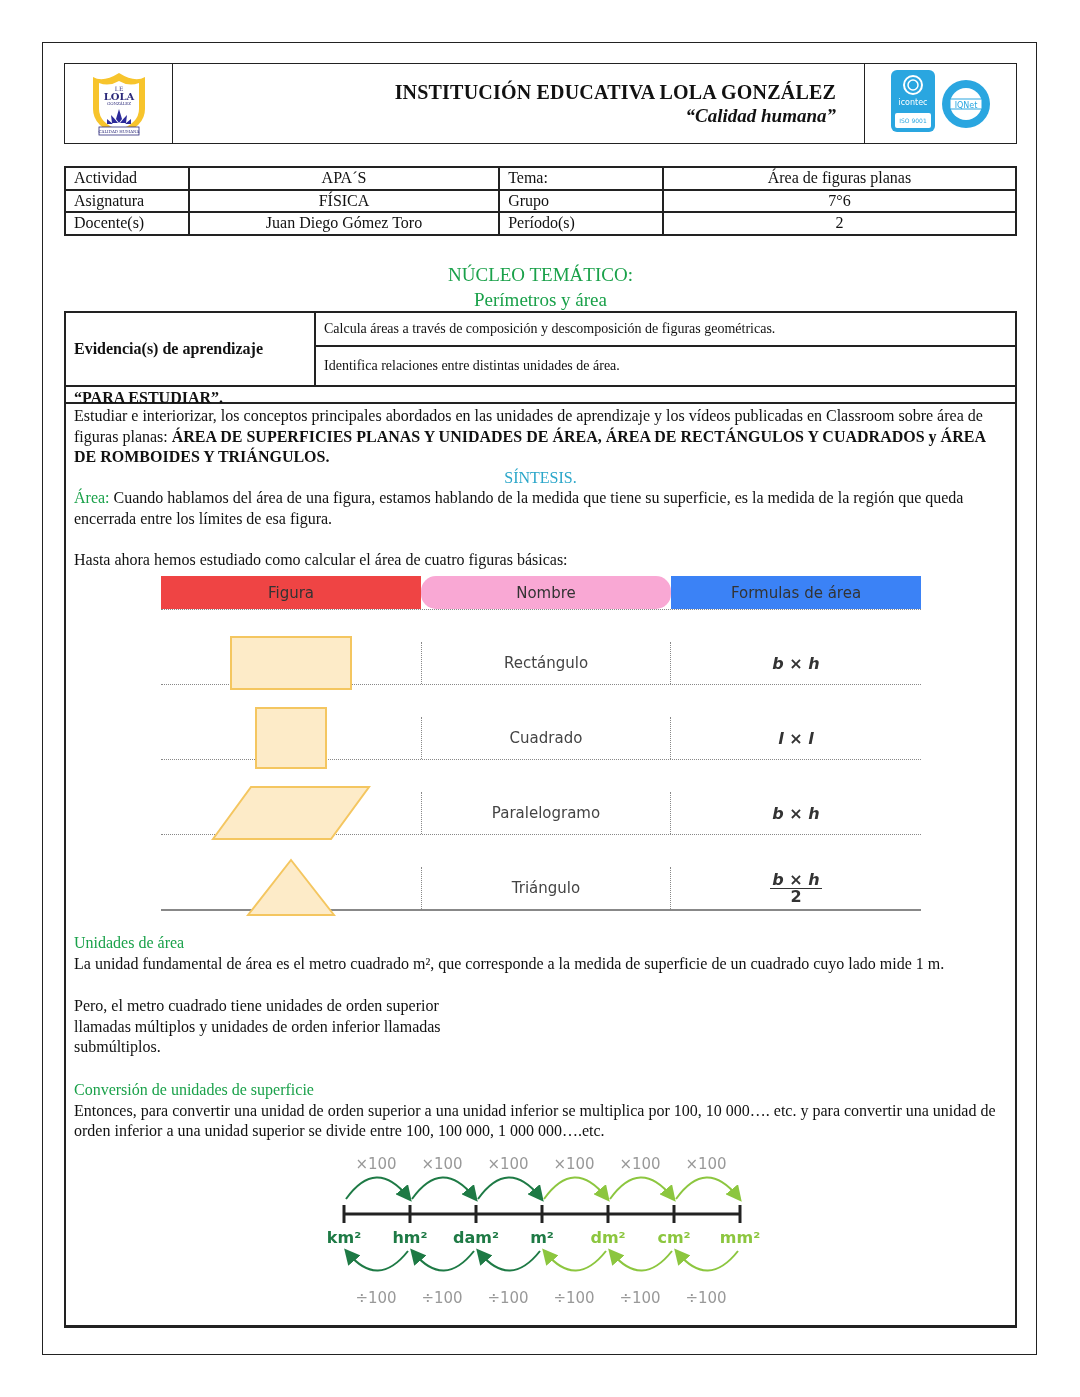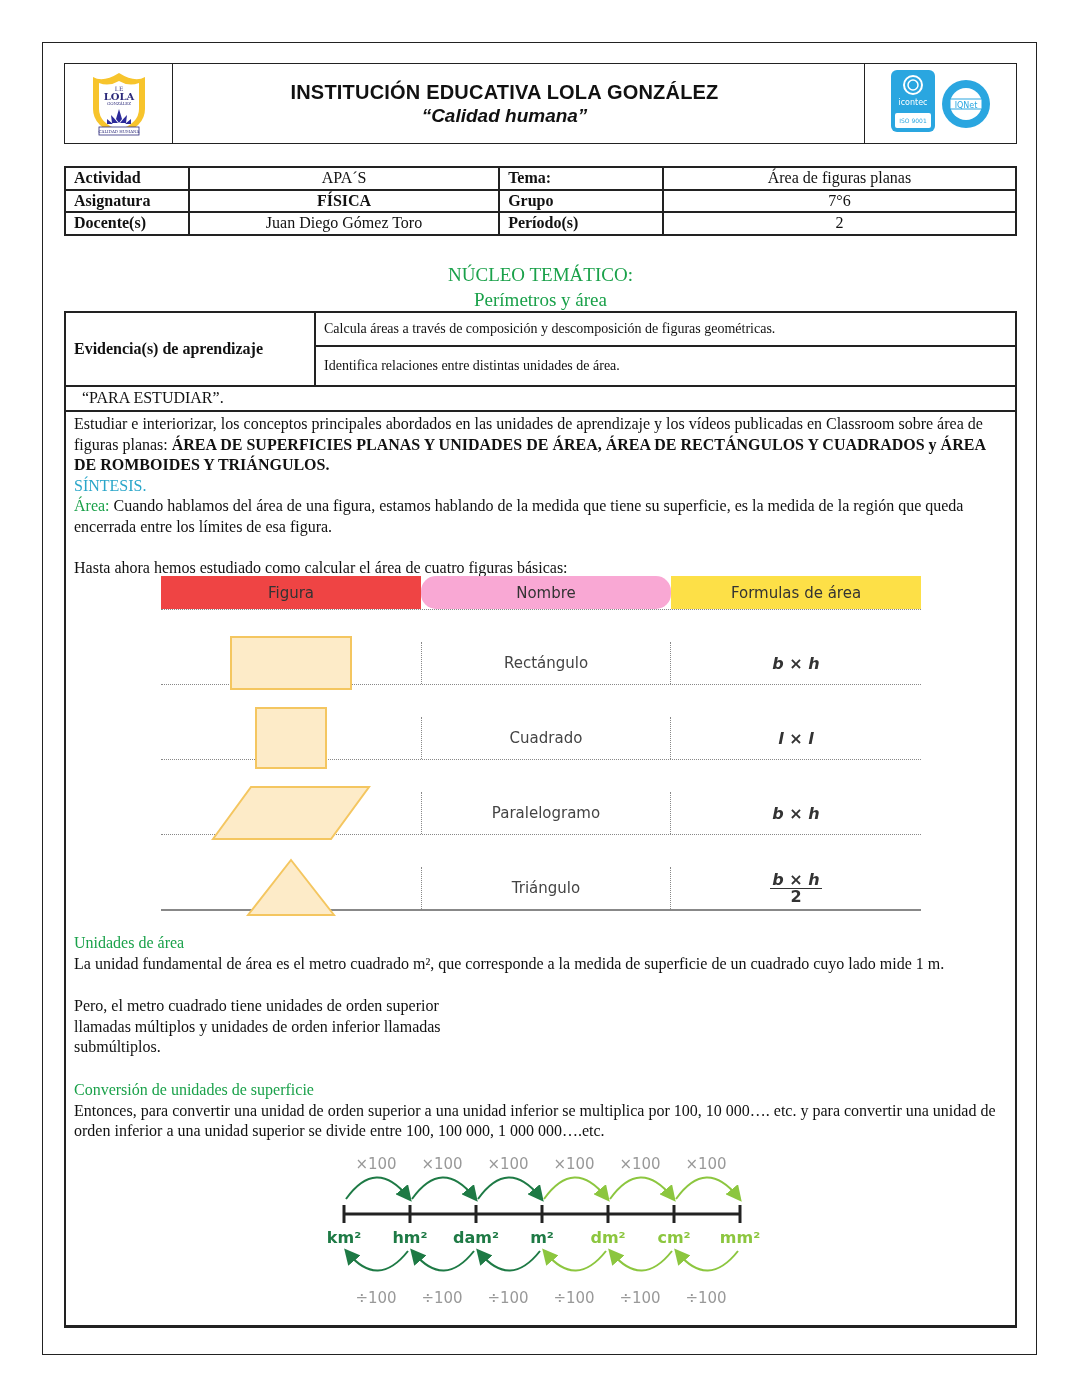--- a/index.html
+++ b/index.html
@@ -4,54 +4,54 @@
 <style>
   * { box-sizing: border-box; margin: 0; padding: 0; }
   html, body { width: 1080px; height: 1397px; background: #fff; }
   body { position: relative; font-family: "Liberation Serif", "DejaVu Serif", serif; color: #111; }
 
   .page-border { position: absolute; left: 42px; top: 42px; width: 995px; height: 1313px; border: 1.5px solid #222; }
 
   
   .hdr { position: absolute; left: 64px; top: 63px; width: 953px; height: 81px; border: 1.5px solid #222; display: flex; }
   .hdr-logo { width: 108px; border-right: 1.5px solid #222; display: flex; align-items: center; justify-content: center; }
-  .hdr-mid { flex: 1; display: flex; flex-direction: column; align-items: center; justify-content: center; font-family: Liberation Sans, sans-serif; }
+  .hdr-mid { flex: 1; display: flex; flex-direction: column; align-items: flex-end; justify-content: center; font-family: Liberation Serif, serif; }
   .hdr-title { font-size: 20px; font-weight: bold; letter-spacing: 0.2px; }
   .hdr-sub { font-size: 19px; font-weight: bold; font-style: italic; margin-top: 1px; }
   .hdr-cert { width: 152px; border-left: 1.5px solid #222; display: flex; align-items: center; justify-content: center; gap: 4px; margin-left: 28px; }
 
   
   .info { position: absolute; left: 64px; top: 166px; width: 953px; border-collapse: collapse; font-size: 16px; }
   .info td { border: 2px solid #222; height: 22.5px; padding: 0 8px; line-height: 18px; }
-  .info td.lbl { font-weight: bold; }
+  .info td.lbl { font-weight: normal; }
   .info td.c { text-align: center; border-radius: 10px; }
 
   .nucleo { position: absolute; left: 64px; top: 262px; width: 953px; text-align: center; color: #1aa14a; font-size: 19px; line-height: 25px; }
 
   
   .evid { position: absolute; left: 64px; top: 311px; width: 953px; border-collapse: collapse; }
   .evid td { border: 2px solid #222; font-size: 14px; padding: 0 8px; }
   .evid td.ev-lbl { width: 250px; font-weight: bold; font-size: 16px; border-radius: 23px; }
   .evid td.ev-row { height: 34px; }
   .evid td.ev-row2 { height: 40px; }
 
   .main-box { position: absolute; left: 64px; top: 385px; width: 953px; height: 943px; border: 2px solid #222; border-bottom-width: 3px; }
-  .study-head { height: 25px; border-bottom: 2px solid #222; font-weight: normal; font-size: 16px; padding: 0 16px; line-height: 22px; }
+  .study-head { height: 17px; border-bottom: 2px solid #222; font-weight: bold; font-size: 16px; padding: 0 8px; line-height: 22px; }
   .content { padding: 2px 8px 0 8px; font-size: 16px; line-height: 20.6px; }
   .content b { font-weight: bold; }
-  .sintesis { color: #2aa6c9; }
+  .sintesis { color: #2aa6c9; text-align: center; }
   .green { color: #1aa14a; }
 
   
   .figtab { position: absolute; left: 95px; top: 189px; width: 760px; font-family: "DejaVu Sans", sans-serif; }
   .ft-head { display: flex; height: 33px; }
   .ft-head div { display: flex; align-items: center; justify-content: center; font-size: 15px; color: #333; }
   .ft-h1 { width: 260px; background: #ef4444; }
   .ft-h2 { width: 250px; background: #f9a8d4; border-radius: 15px; }
-  .ft-h3 { width: 250px; background: #fde047; }
+  .ft-h3 { width: 250px; background: #3b82f6; }
   .ft-row { display: flex; height: 75px; border-top: 1.5px dotted #888; }
   .ft-row:first-of-type { border-top: none; }
   .ft-row > div { display: flex; align-items: center; justify-content: center; margin-top: 32px; }
   .ft-c1 { width: 260px; }
   .ft-c2 { width: 250px; border-left: 1.5px dotted #888; border-right: 1.5px dotted #888; font-size: 15px; color: #444; }
   .ft-c3 { width: 250px; font-size: 16px; font-weight: bold; font-style: italic; color: #333; }
   .ft-bottom { border-top: 2px solid #888; }
   .frac { display: inline-flex; flex-direction: column; align-items: center; line-height: 16px; }
   .frac .num { border-bottom: 1.5px solid #333; padding: 0 2px; }
   .frac .den { font-style: normal; }

